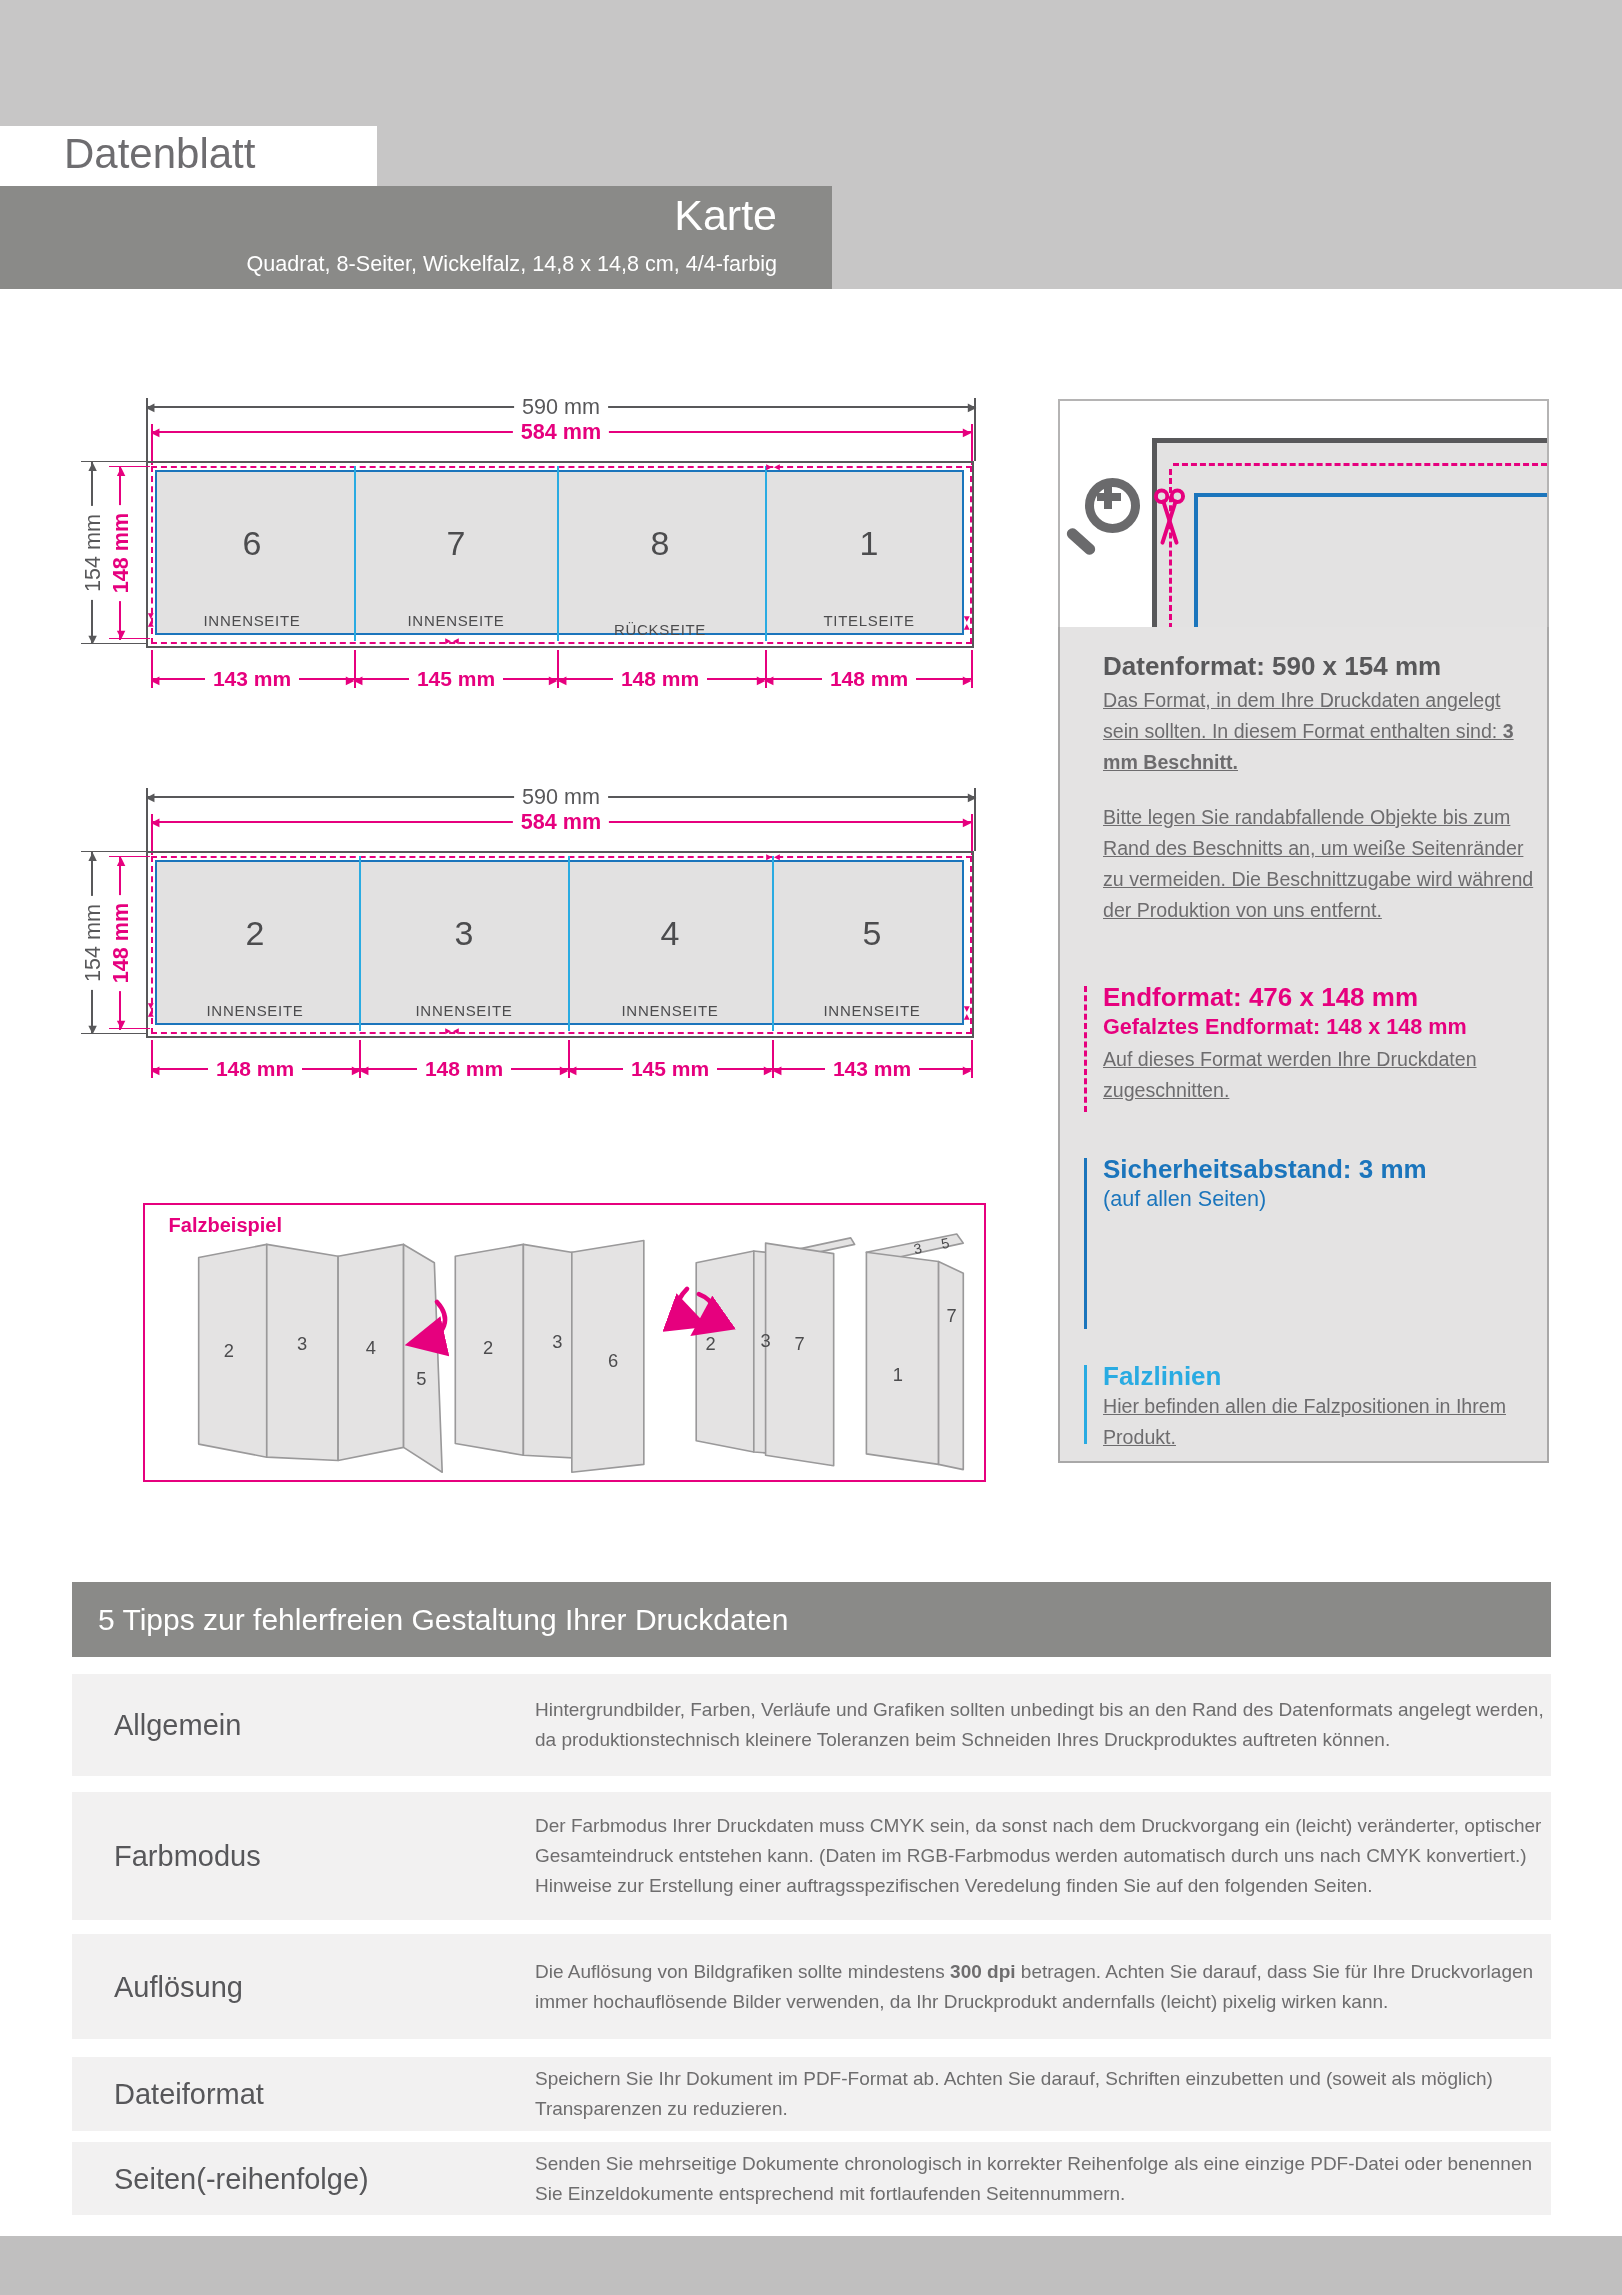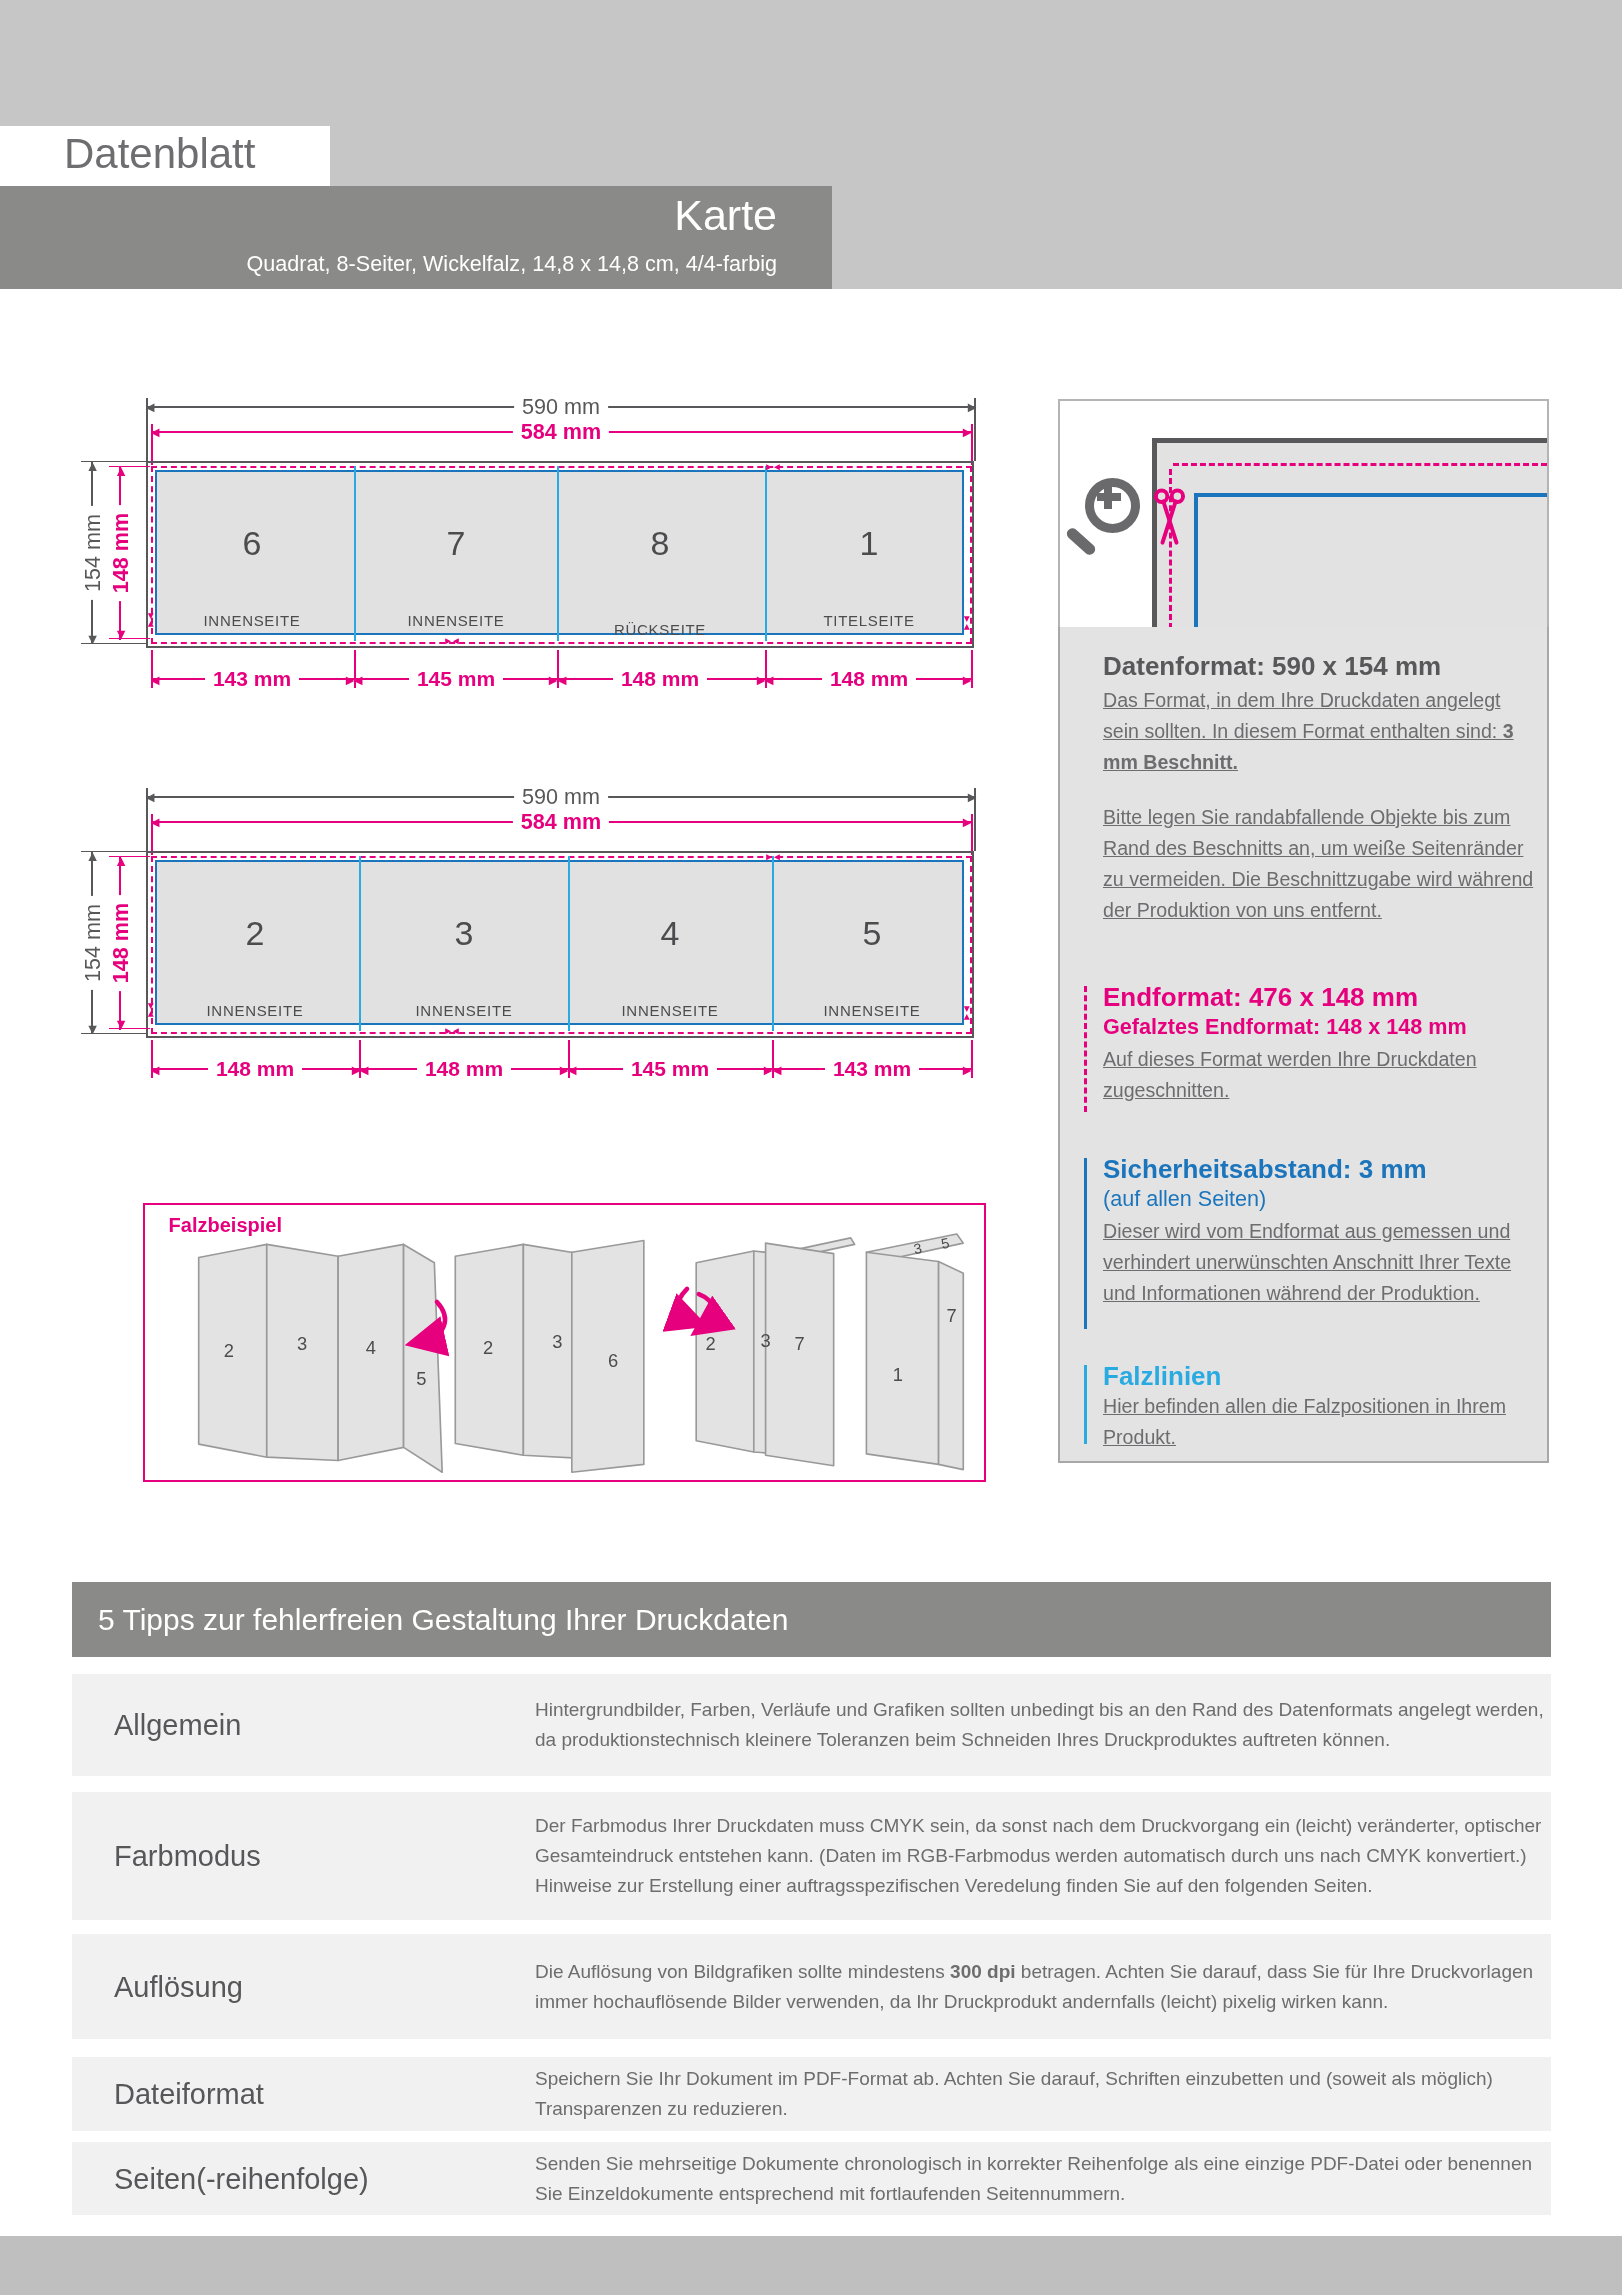--- a/index.html
+++ b/index.html
@@ -1,21 +1,21 @@
 <!DOCTYPE html>
 <html style="font-size:10.5px"><head>
 <meta charset="utf-8">
 <style>
   html,body{margin:0;padding:0;background:#ffffff;}
   .page{position:relative;width:1623px;height:2295px;background:#fff;overflow:hidden;
         font-family:"Liberation Sans","DejaVu Sans",sans-serif;color:#58585a;}
   .abs{position:absolute;}
   
   .topstrip{left:0;top:0;width:1623px;height:289px;background:#c7c6c6;}
-  .dbbox{left:0;top:126px;width:330px;height:61px;background:#ffffff;}
+  .dbbox{left:0;top:126px;width:377px;height:61px;background:#ffffff;}
   .dbbox span{position:absolute;left:64px;top:3.9px;font-size:42px;color:#6e6d70;}
   .banner{left:0;top:186px;width:832px;height:103px;background:#8a8a88;color:#fff;}
   .banner .kt{position:absolute;right:55px;top:5.2px;font-size:43px;}
   .banner .sub{position:absolute;right:55px;top:65px;font-size:21.6px;}
   
   .hline{height:0;border-top:2px solid #58585a;}
   .vline{width:0;border-left:2px solid #58585a;}
   .m{border-color:#e6007e !important;background:#e6007e;}
   .chip{position:absolute;transform:translate(-50%,-50%);background:#fff;padding:0 7.9px;
         font-weight:bold;white-space:nowrap;font-size:21.6px;}
@@ -243,21 +243,20 @@
     <div class="ip" style="top:175px;">Bitte legen Sie randabfallende Objekte bis zum Rand des Beschnitts an, um weiße Seitenränder zu vermeiden. Die Beschnittzugabe wird während der Produktion von uns entfernt.</div>
 
     <div class="abs" style="left:23.6px;top:359px;width:0;height:126px;border-left:3.3px dashed #e6007e;"></div>
     <div class="it magenta" style="top:355px;">Endformat: 476 x 148 mm</div>
     <div class="it magenta" style="top:387px;font-size:21.6px;">Gefalztes Endformat: 148 x 148 mm</div>
     <div class="ip" style="top:417px;">Auf dieses Format werden Ihre Druckdaten zugeschnitten.</div>
 
     <div class="abs" style="left:23.6px;top:531px;width:3.3px;height:171px;background:#1b75bc;"></div>
     <div class="it sblue" style="top:527px;">Sicherheitsabstand: 3 mm</div>
     <div class="it sblue" style="top:559px;font-size:21.6px;font-weight:normal;">(auf allen Seiten)</div>
-    <div class="ip" style="top:589px;">Dieser wird vom Endformat aus gemessen und verhindert unerwünschten Anschnitt Ihrer Texte und Informationen während der Produktion.</div>
 
     <div class="abs" style="left:23.6px;top:738px;width:3.3px;height:79px;background:#29abe2;"></div>
     <div class="it cblue" style="top:734px;">Falzlinien</div>
     <div class="ip" style="top:764px;">Hier befinden allen die Falzpositionen in Ihrem Produkt.</div>
   </div>
 
   <div class="abs falzbox">
     <div class="falztitle">Falzbeispiel</div>
     <svg width="834" height="270" viewBox="0 0 1274 412">
       <defs>

